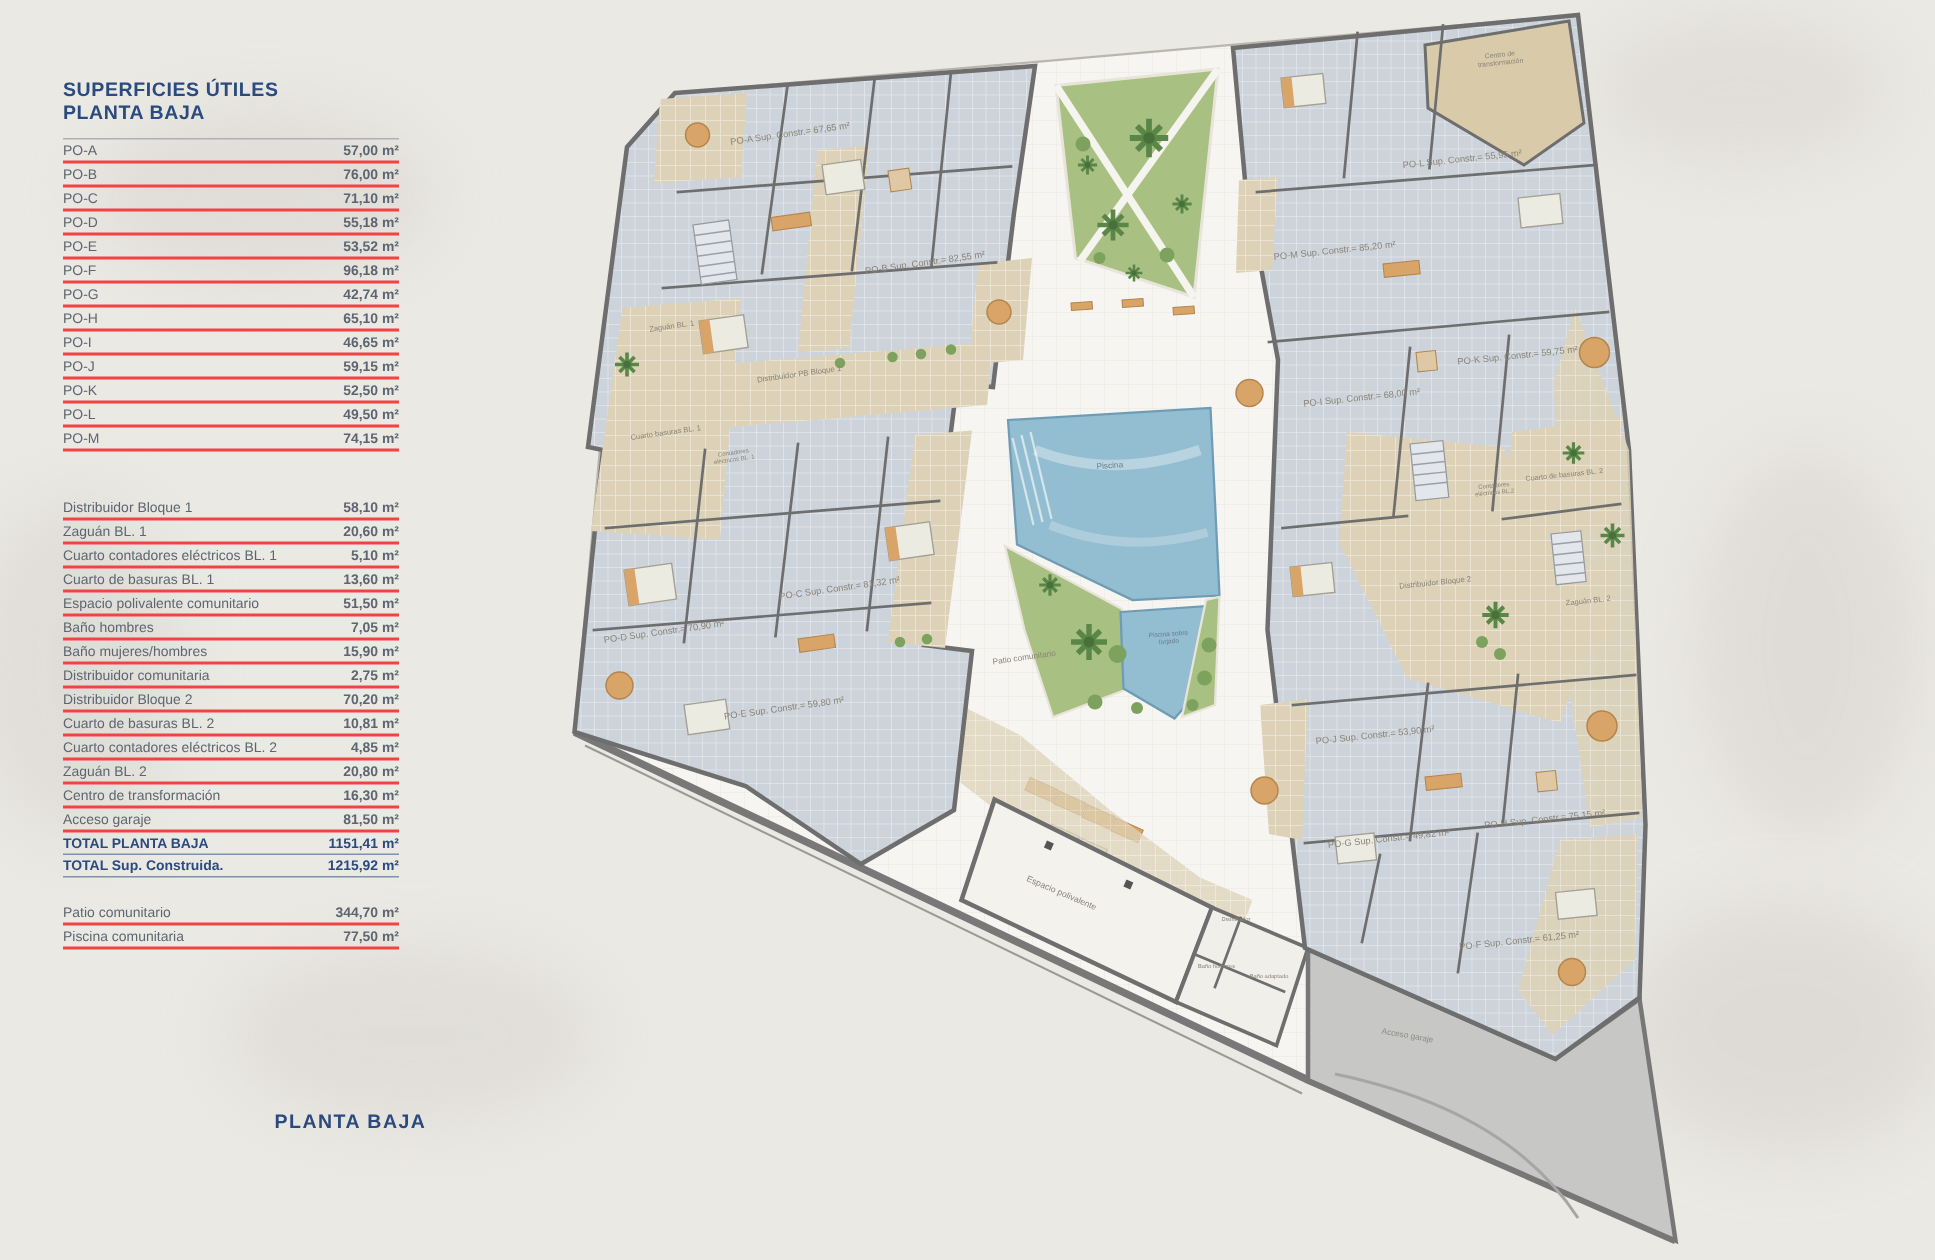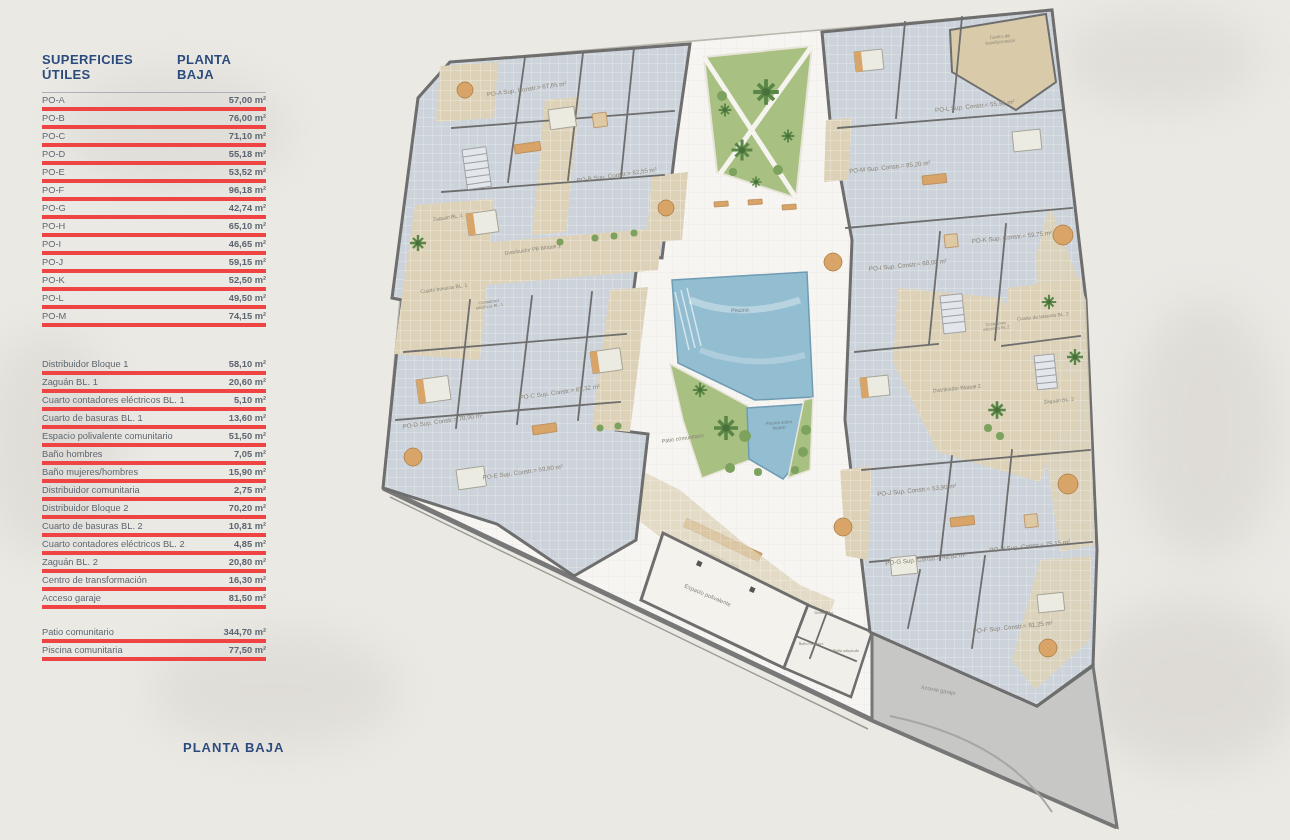--- a/index.html
+++ b/index.html
@@ -4,28 +4,28 @@
 <style>
   html,body{margin:0;padding:0;}
   body{
     width:1290px;height:840px;overflow:hidden;position:relative;
     background:#ebe9e4;
     font-family:"Liberation Sans", sans-serif;
   }
   .blot{position:absolute;border-radius:50%;background:#d8d5cf;filter:blur(22px);opacity:.55;}
   
   .legend{position:absolute;left:42px;top:52px;width:224px;}
-  .legend-header{display:flex;justify-content:space-between;align-items:flex-start;margin-bottom:10px;}
+  .legend-header{display:flex;justify-content:space-between;align-items:flex-start;margin-bottom:10px;flex-direction:column;}
   .legend-header span{font-size:13px;font-weight:bold;color:#2b4a7e;letter-spacing:.4px;}
   .t-group{margin-top:30px;}
   .t-group.first{margin-top:0;border-top:1px solid #adb1b6;}
   .t-group.attached{margin-top:0;}
   .t-group.last{margin-top:16px;}
   .t-row{display:flex;justify-content:space-between;align-items:center;
-    height:14px;border-bottom:4px solid #ef4444;
+    height:14px;border-bottom:2px solid #ef4444;
     font-size:9.3px;color:#5d6670;}
   .t-row .lab{white-space:nowrap;}
   .t-row .val{white-space:nowrap;font-weight:bold;}
   .t-row.total{color:#2b4a7e;font-weight:bold;border-bottom:1.4px solid #7d92b0;}
   
   .plan-caption{position:absolute;left:183px;top:740px;font-size:13px;font-weight:bold;
     color:#2b4a7e;letter-spacing:1px;}
   
   #plan{position:absolute;left:0;top:0;}
   .wall{stroke:#6e6e6e;stroke-width:1.8;fill:none;stroke-linecap:square;}
@@ -393,20 +393,30 @@
         </div>
         <div class="t-row">
           <span class="lab">Centro de transformación</span>
           <span class="val">16,30 m²</span>
         </div>
         <div class="t-row">
           <span class="lab">Acceso garaje</span>
           <span class="val">81,50 m²</span>
         </div>
       </div>
+      <div class="t-group attached">
+        <div class="t-row total">
+          <span class="lab">TOTAL PLANTA BAJA</span>
+          <span class="val">1151,41 m²</span>
+        </div>
+        <div class="t-row total">
+          <span class="lab">TOTAL Sup. Construida.</span>
+          <span class="val">1215,92 m²</span>
+        </div>
+      </div>
       <div class="t-group last">
         <div class="t-row">
           <span class="lab">Patio comunitario</span>
           <span class="val">344,70 m²</span>
         </div>
         <div class="t-row">
           <span class="lab">Piscina comunitaria</span>
           <span class="val">77,50 m²</span>
         </div>
       </div>

